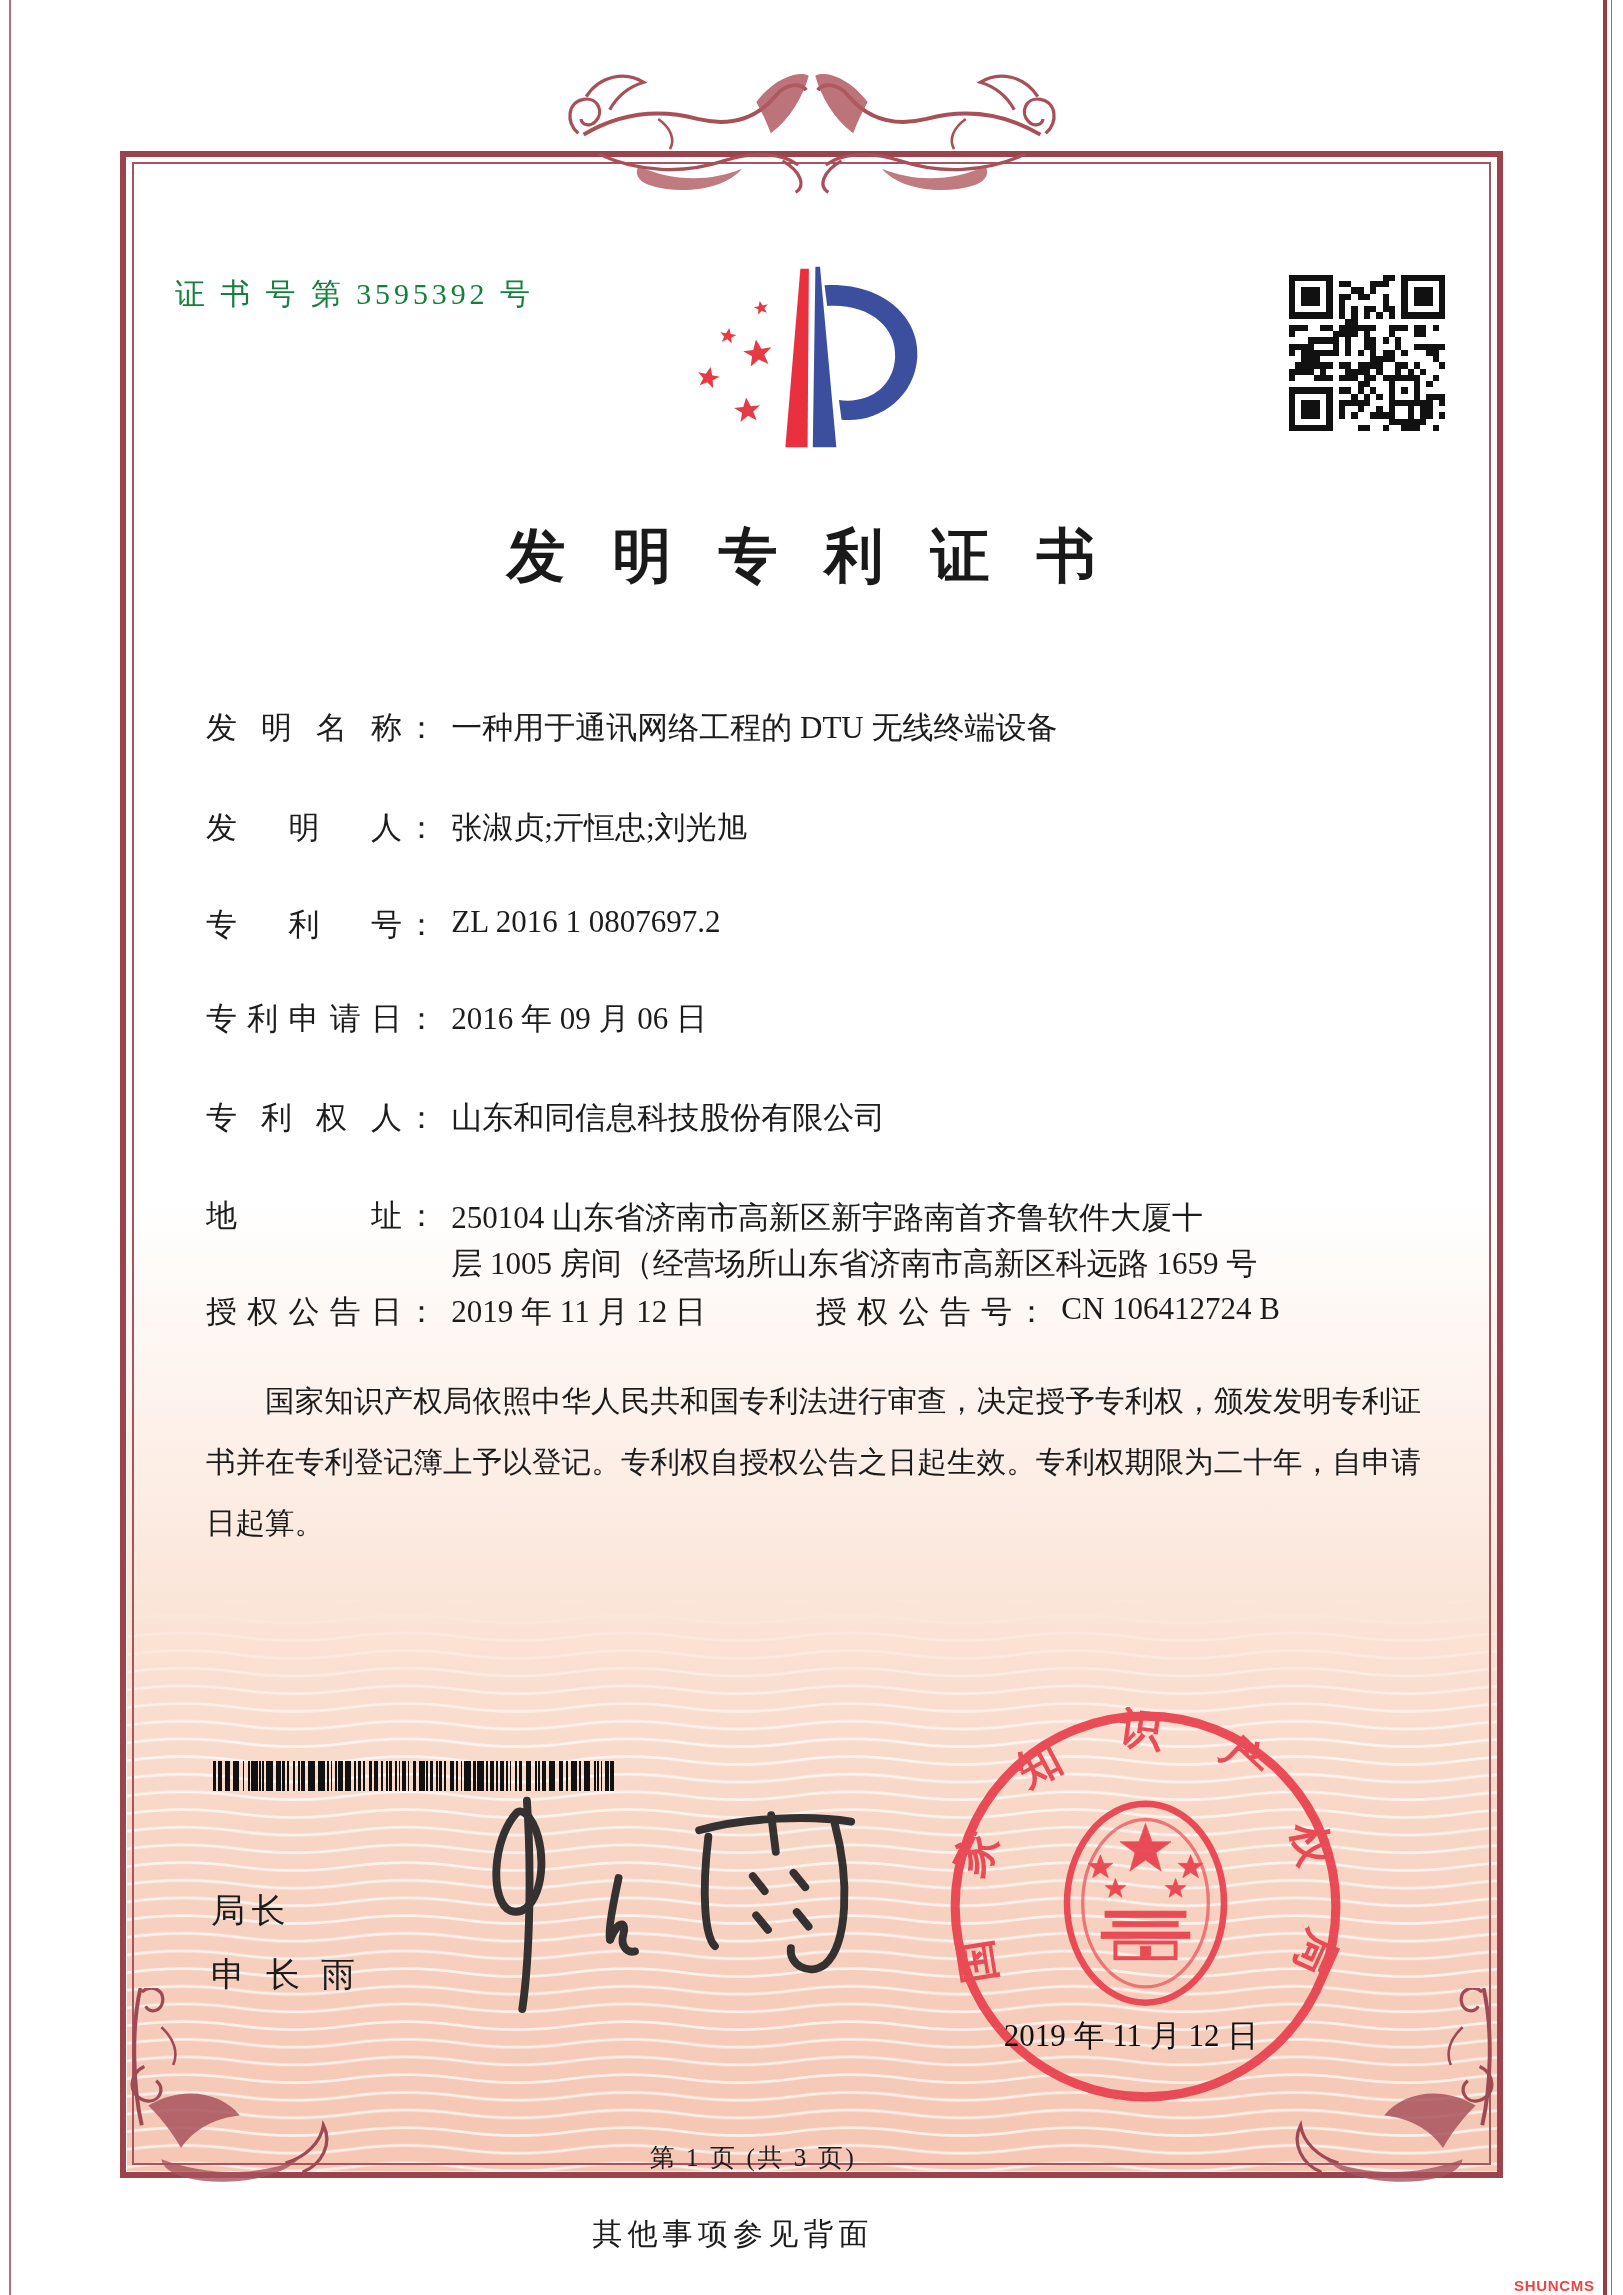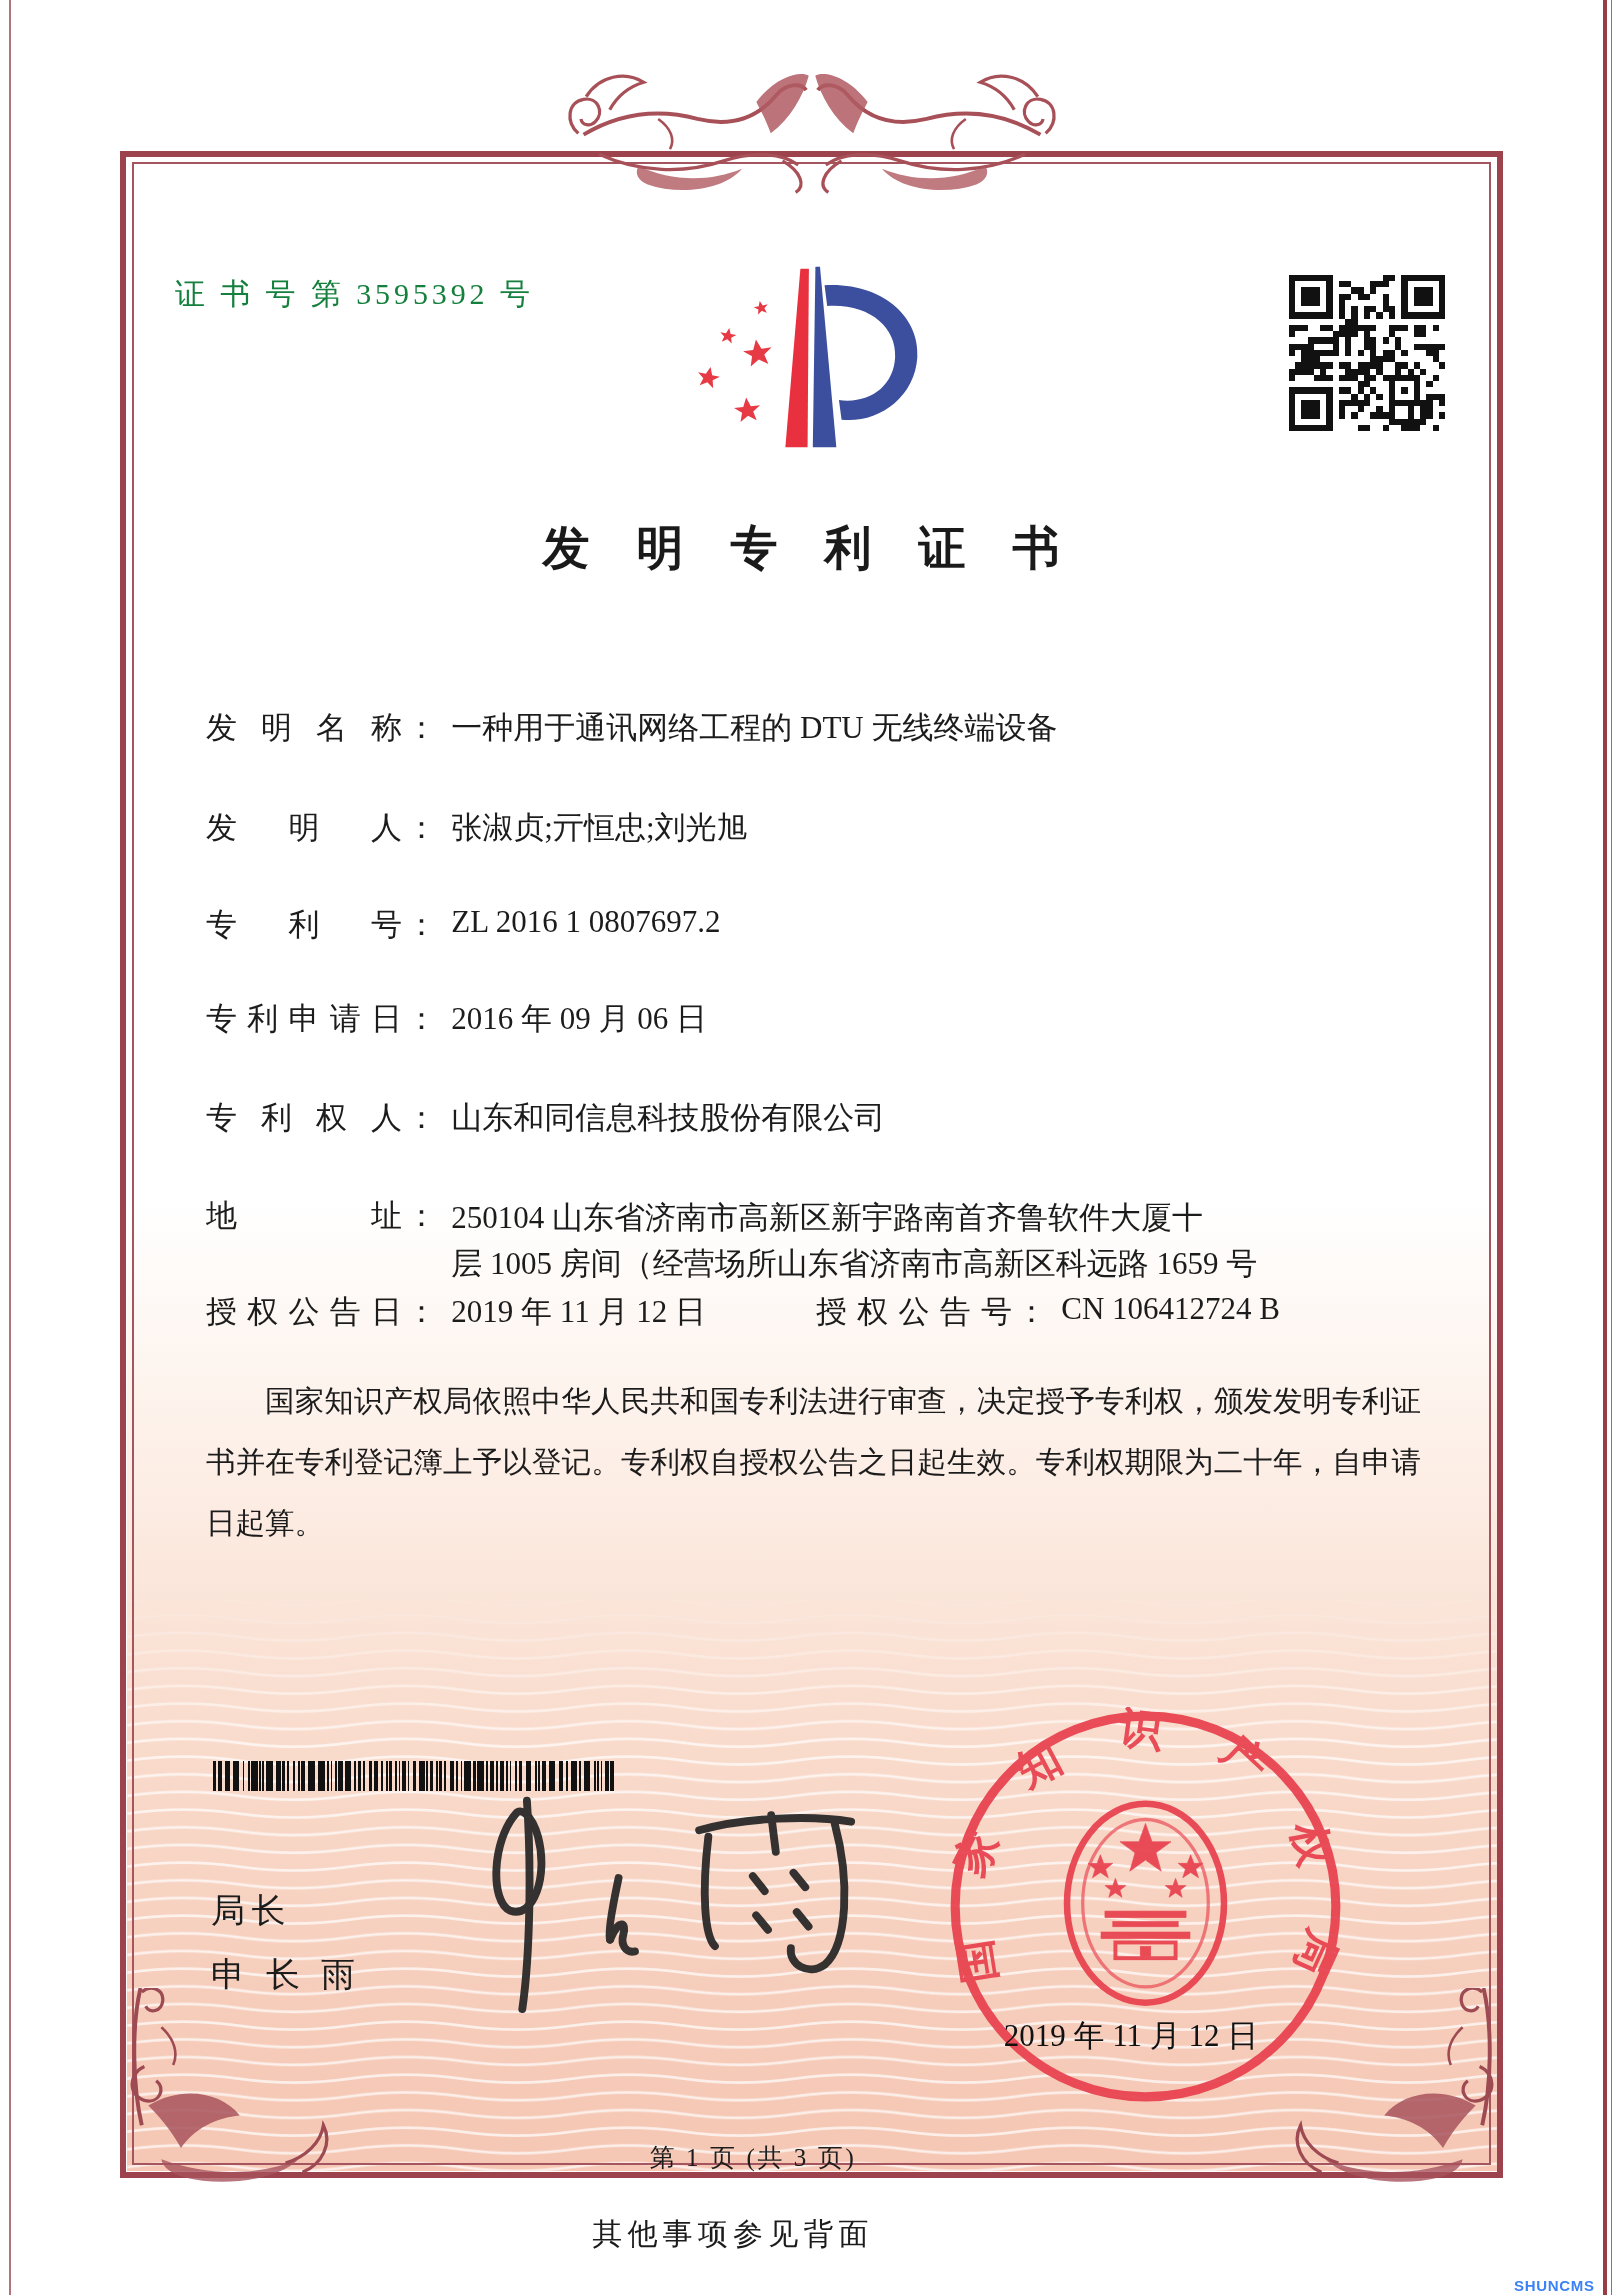--- a/index.html
+++ b/index.html
@@ -20,21 +20,21 @@
      background:linear-gradient(180deg,#ffffff 0%,#ffffff 52%,#fdf0e8 64%,#f9dccd 78%,#f6ccba 92%,#f5c7b4 100%);}
   .waves-wrap{left:127px;top:1591px;width:1370px;height:580px;overflow:hidden;z-index:1;
      -webkit-mask-image:linear-gradient(180deg,rgba(0,0,0,0) 0,#000 151px);
      mask-image:linear-gradient(180deg,rgba(0,0,0,0) 0,#000 151px);}
   .ornament{z-index:3;pointer-events:none;}
   
   .cert-number{left:175px;top:274px;font-size:30px;letter-spacing:3.9px;z-index:4;color:#15803d;}
   .logo{left:687px;top:259px;z-index:4;}
   .qr{left:1289px;top:275px;z-index:4;background:#fff;}
   .title{left:801px;top:517px;transform:translateX(-50%);white-space:nowrap;
-     font-size:47px;font-weight:bold;letter-spacing:47px;padding-left:47px;z-index:4;color:#1a1a1a;}
+     font-size:59px;font-weight:bold;letter-spacing:47px;padding-left:47px;z-index:4;color:#1a1a1a;}
   
   .row{left:206px;z-index:4;font-size:31px;white-space:nowrap;}
   .flabel{display:inline-block;width:196px;text-align:justify;text-align-last:justify;vertical-align:top;}
   .fcolon{display:inline-block;margin-left:3.9px;vertical-align:top;}
   .fvalue{display:inline-block;margin-left:14.4px;vertical-align:top;}
   .addr-lines{display:inline-block;margin-left:14.4px;vertical-align:top;line-height:46px;}
   .pair2{position:absolute;left:610px;top:0;white-space:nowrap;}
   .pair2 .flabel{width:196px;}
   
   .body-text{left:206px;top:1371px;width:1215px;z-index:4;font-size:29.5px;line-height:61px;
@@ -49,21 +49,21 @@
   
   .seal{left:946px;top:1707px;z-index:4;}
   .seal-date{left:1131px;top:2015px;transform:translateX(-50%);font-size:31px;white-space:nowrap;
      z-index:5;color:#111;}
   
   .page-number{left:753px;top:2113px;transform:translateX(-50%);font-size:25px;
      letter-spacing:2.6px;z-index:4;white-space:nowrap;margin-top:28px;}
   .back-note{left:733px;top:2214px;transform:translateX(-50%);font-size:30px;
      letter-spacing:5.2px;z-index:4;white-space:nowrap;}
   .watermark{left:1514px;top:2277px;font-family:"Liberation Sans","DejaVu Sans",sans-serif;
-     font-size:15px;font-weight:bold;color:#3b82f6;z-index:4;letter-spacing:0.7px;}
+     font-size:15px;font-weight:bold;color:#ef4444;z-index:4;letter-spacing:0.7px;}
 </style>
 </head>
 <body>
 
 <div class="abs edge-left"></div>
 <div class="abs edge-right1"></div>
 <div class="abs edge-right2"></div>
 
 <div class="abs cert-bg"></div>
 <div class="abs waves-wrap">

